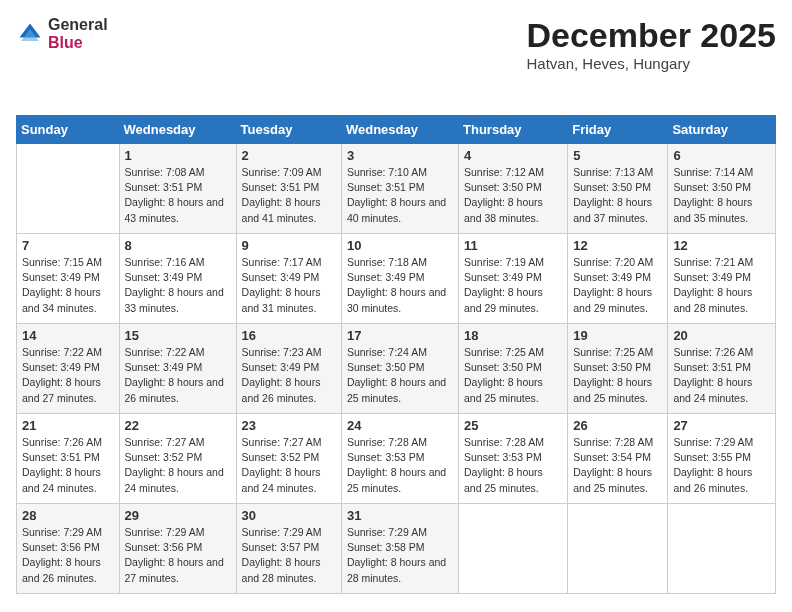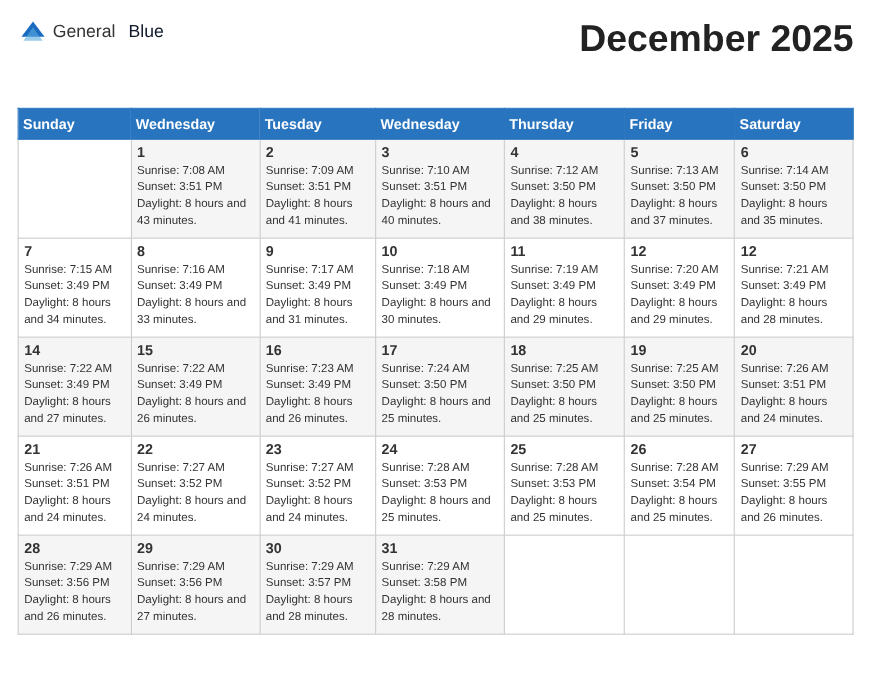--- a/index.html
+++ b/index.html
@@ -16,27 +16,27 @@
       align-items: flex-start;
       margin-bottom: 12px;
     }
     .logo {
       display: flex;
       align-items: center;
       gap: 4px;
     }
     .logo-text {
       display: flex;
-      flex-direction: row;
-      font-weight: normal;
+      flex-direction: column;
+      font-weight: bold;
       font-size: 16px;
       line-height: 1.1;
     }
     .logo-general { color: #333; }
-    .logo-blue { color: #0f172a; margin-left: 12px; }
+    .logo-blue { color: #be185d; }
     .logo-icon {
       width: 28px;
       height: 28px;
     }
     .title-block {
       text-align: left;
     }
     .month-title {
       font-size: 34px;
       font-weight: bold;
@@ -99,20 +99,21 @@
       <polygon points="16,4 28,20 4,20" fill="#1a6bbf"></polygon>
       <polygon points="16,10 26,24 6,24" fill="#5aaae0" opacity="0.6"></polygon>
     </svg>
     <div class="logo-text">
       <span class="logo-general">General</span>
       <span class="logo-blue">Blue</span>
     </div>
   </div>
   <div class="title-block">
     <div class="month-title">December 2025</div>
+    <div class="location">Hatvan, Heves, Hungary</div>
   </div>
 </div>
 
 <table>
   <thead>
     <tr>
     <th>Sunday</th>
         <th>Wednesday</th>
         <th>Tuesday</th>
         <th>Wednesday</th>

